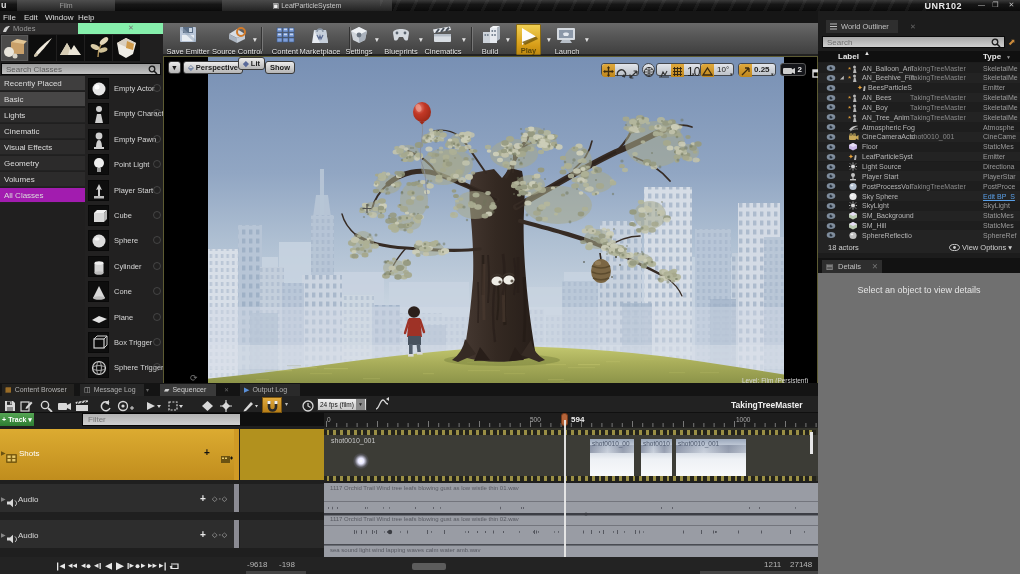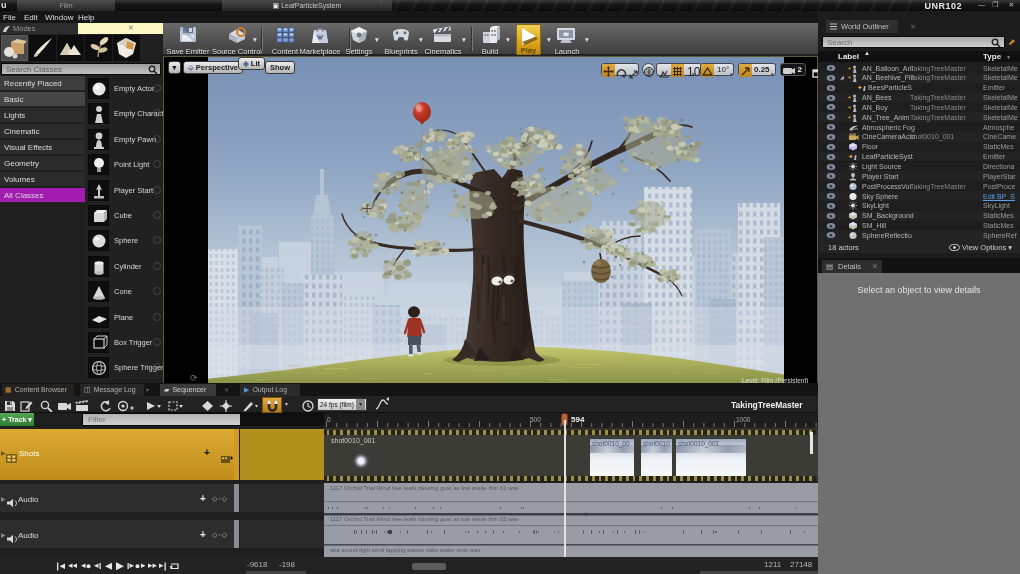--- a/index.html
+++ b/index.html
@@ -12,21 +12,21 @@
 #titlebar::after{content:"";position:absolute;left:380px;top:0;width:560px;height:11px;background:repeating-linear-gradient(115deg,rgba(255,255,255,0.045) 0 3px,transparent 3px 16px);}
 .ttab{position:absolute;top:0;height:11px;background:linear-gradient(180deg,#3e3e3e,#1d1d1d);color:#999;font-size:7px;line-height:11px;padding:0 10px;}
 #titlebar .logo{position:absolute;left:1px;top:0px;color:#ddd;font-size:9px;font-weight:bold;}
 #unr{position:absolute;right:58px;top:1px;color:#e8e8e8;font-size:9px;font-weight:bold;letter-spacing:.5px;}
 .winbtn{position:absolute;top:2px;width:13px;height:7px;color:#bbb;font-size:7px;line-height:6px;text-align:center;}
 
 #menubar{left:0;top:11px;width:1020px;height:12px;background:#161616;color:#dedede;font-size:8px;}
 #menubar span{position:absolute;top:2px;}
 
 #modes{left:0;top:23px;width:163px;height:360px;background:#201f1f;}
-#modeshead{position:absolute;left:0;top:0;width:163px;height:11px;background:#fef9c3;padding-left:40px;}
+#modeshead{position:absolute;left:0;top:0;width:163px;height:11px;background:#86efac;padding-left:40px;}
 #modeshead .tab{position:absolute;left:0;top:0;width:78px;height:11px;background:#2e2d2d;color:#9a9a9a;font-size:7.5px;line-height:11px;padding-left:13px;}
 .micon{position:absolute;top:12px;width:27px;height:26px;background:#0d0d0d;}
 #msearch{position:absolute;left:1px;top:40px;width:160px;height:12px;background:linear-gradient(180deg,#9b9b9b,#c2c2c2);border:1px solid #090909;color:#5a5a5a;font-size:8px;line-height:11px;padding-left:4px;}
 .mcat{position:absolute;left:0;width:85px;height:15px;color:#dcdcdc;font-size:8px;line-height:15px;padding-left:4px;background:#2c2b2b;border-bottom:1px solid #222;}
 #mitems{position:absolute;left:85px;top:53px;width:78px;height:307px;background:#222121;}
 .mitem{position:absolute;left:0;width:78px;height:25px;}
 .mitem .ibox{position:absolute;left:3px;top:2px;width:21px;height:21px;background:#0e0e0e;border:1px solid #090909;}
 .mitem .ilab{position:absolute;left:29px;top:8px;color:#d6d6d6;font-size:7.5px;white-space:nowrap;}
 .mitem .ghost{position:absolute;right:2px;top:8px;width:8px;height:8px;border:1px solid #5a5a5a;border-radius:50%;opacity:.6;}
 

